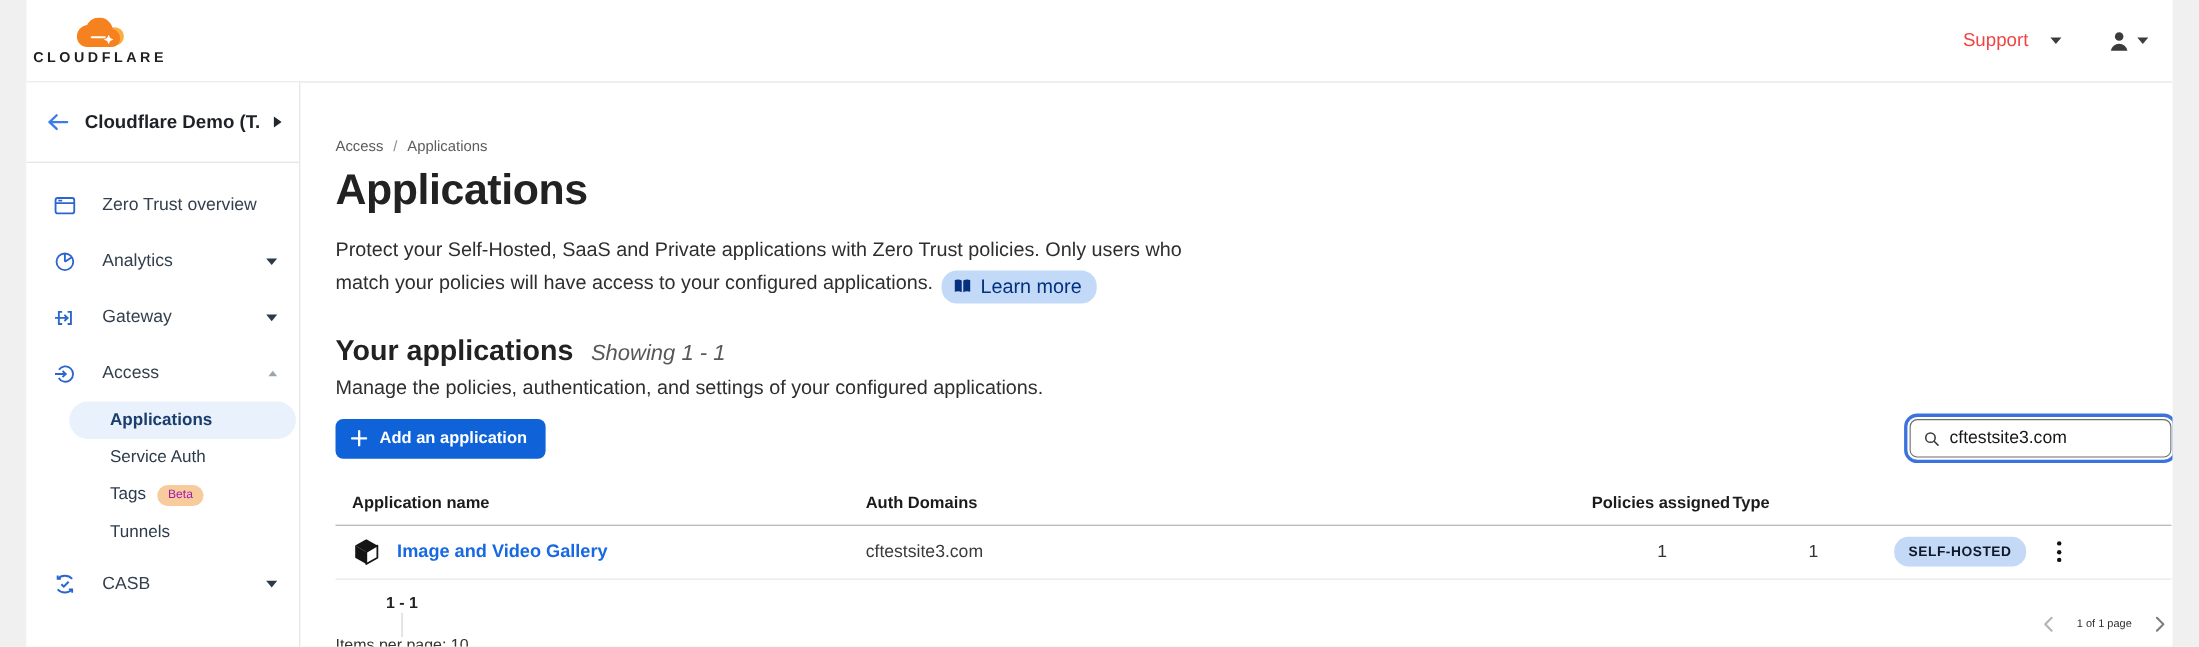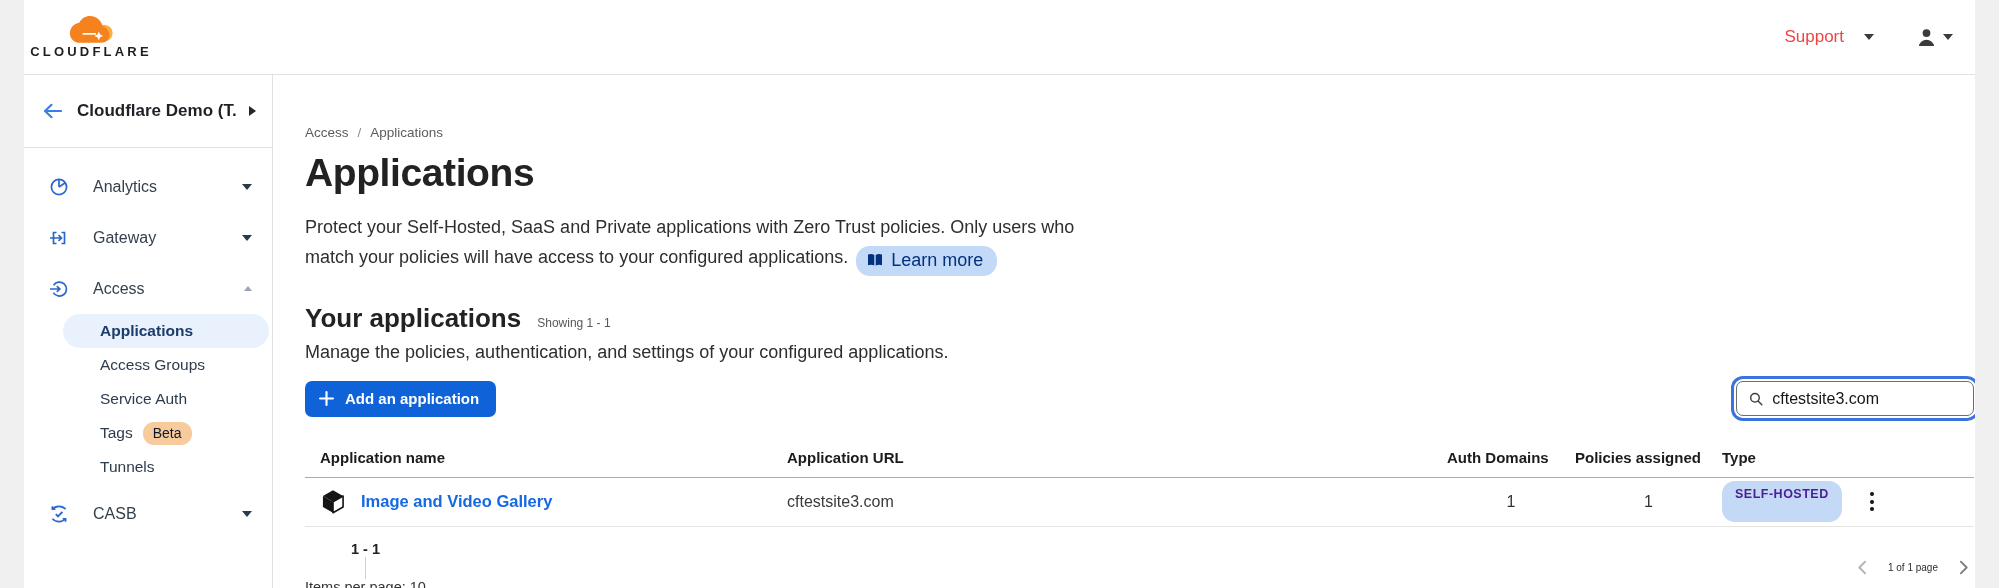--- a/index.html
+++ b/index.html
@@ -44,43 +44,43 @@
   .caret-nav { width:0; height:0; border-left:5px solid transparent; border-right:5px solid transparent; border-top:6px solid #2c3946; }
   .caret-up-sm { width:0; height:0; border-left:4.5px solid transparent; border-right:4.5px solid transparent; border-bottom:5px solid #9aa5b1; }
   .subnav { }
   .sub-item {
     height:34px; display:flex; align-items:center;
     margin:0 3px 0 39px; padding:0 12px 0 37px; border-radius:17px;
     font-size:15.5px; color:#2d3b4d; cursor:pointer; white-space:nowrap;
   }
   .sub-item.selected { background:#e9f1fc; color:#1b3d6b; font-weight:700; }
   .beta-badge {
-    margin-left:10px; background:#f7cb9c; color:#0f172a;
-    font-size:14px; padding:3px 10px 4px; border-radius:11px; font-weight:400;
+    margin-left:10px; background:#f7cb9c; color:#a21caf;
+    font-size:11px; padding:3px 10px 4px; border-radius:11px; font-weight:400;
   }
 
   
   .main {
     position:absolute; left:250px; top:75px; width:1749px; height:513px;
     padding:50px 49px 0 31px;
   }
   .breadcrumb { display:flex; align-items:center; gap:9px; font-size:13.5px; color:#5c5c5c; }
   .breadcrumb .sep { color:#8d8d8d; }
   .crumb { cursor:pointer; }
   .page-title { font-size:39px; font-weight:700; color:#222; letter-spacing:-0.4px; margin:11px 0 17px; }
   .page-desc { font-size:18px; line-height:30px; color:#2e2e2e; }
   .learn-more {
     display:inline-flex; align-items:center; gap:8px; vertical-align:-4px;
     background:#c2daf8; color:#04307d; border:none; cursor:pointer;
     font-family:inherit; font-size:18px; font-weight:400;
     padding:4px 14px 5px 11px; border-radius:14px; margin-left:8px;
   }
   .section-head { display:flex; align-items:baseline; gap:16px; margin-top:27px; }
   .section-title { font-size:26px; font-weight:700; color:#222; }
-  .showing { font-size:12px; color:#585858; }
+  .showing { font-size:20px; font-style:italic; color:#585858; }
   .section-sub { font-size:18px; color:#2e2e2e; margin-top:8px; }
 
   .controls { display:flex; align-items:center; justify-content:space-between; margin-top:18px; }
   .add-btn {
     display:flex; align-items:center; gap:11px; background:#1062d9; color:#fff;
     border:none; border-radius:7px; padding:9px 17px 10px 14px;
     font-family:inherit; font-size:15px; font-weight:700; cursor:pointer;
   }
   .search-box {
     display:flex; align-items:center; gap:9px; width:238px; height:35px;
@@ -98,23 +98,23 @@
   .t-grid { display:grid; grid-template-columns:482px 660px 128px 147px 140px 1fr; align-items:center; }
   .t-head { padding-bottom:11px; border-bottom:1px solid #ababab; }
   .t-head .th { font-size:15px; font-weight:700; color:#1b1b1b; }
   .th.c1 { padding-left:15px; }
   .t-row { height:49px; border-bottom:1px solid #e4e4e4; }
   .cell-name { display:flex; align-items:center; gap:15px; padding-left:15px; }
   .app-link { font-size:16.5px; font-weight:700; color:#1668e3; cursor:pointer; text-decoration:none; }
   .cell-url { font-size:16px; color:#3a3a3a; }
   .cell-num { font-size:16px; color:#333; text-align:center; }
   .type-badge {
-    display:inline-block; background:#c3d9f5; color:#4c1d95;
+    display:inline-block; background:#c3d9f5; color:#0f172a;
     font-size:12.5px; font-weight:700; letter-spacing:0.5px;
-    padding:6px 13px 21px; border-radius:13px;
+    padding:6px 13px 7px; border-radius:13px;
   }
   .cell-menu { display:flex; justify-content:flex-start; }
   .kebab { display:flex; flex-direction:column; gap:3.5px; padding:6px 8px; background:none; border:none; cursor:pointer; }
   .kebab i { width:4px; height:4px; border-radius:50%; background:#111; }
 
   .t-footer { display:flex; align-items:center; justify-content:space-between; padding-top:14px; }
   .tf-left { display:flex; align-items:center; font-size:14.5px; color:#333;flex-direction:column; }
   .tf-range { font-weight:700; color:#222; }
   .tf-div { width:1px; height:22px; background:#cfcfcf; margin:0 14px; }
   .tf-right { display:flex; align-items:center; gap:15px; font-size:10px; color:#2e2e2e; }
@@ -154,20 +154,30 @@
     <div class="account-header">
       <svg width="23" height="20" viewBox="0 0 24 20" style="cursor:pointer">
         <path d="M21 10 H4 M11 3.5 L4.2 10 L11 16.5" stroke="#3b7ce8" stroke-width="2.2" fill="none" stroke-linecap="round" stroke-linejoin="round"></path>
       </svg>
       <div class="account-name">Cloudflare Demo (T...</div>
       <span class="caret-right"></span>
     </div>
 
     <div class="nav">
 
+      <div class="nav-item">
+        <span class="nicon">
+          <svg width="20" height="20" viewBox="0 0 20 20" fill="none" stroke="#2b66cf" stroke-width="1.7">
+            <rect x="1.5" y="3" width="17" height="14" rx="2"></rect>
+            <path d="M1.5 7.6 h17"></path>
+            <path d="M4 5.3 h3.5" stroke-width="1.6"></path>
+          </svg>
+        </span>
+        <span class="nav-label">Zero Trust overview</span>
+      </div>
 
       <div class="nav-item">
         <span class="nicon">
           <svg width="20" height="20" viewBox="0 0 20 20" fill="none" stroke="#2b66cf" stroke-width="1.7">
             <circle cx="10" cy="10" r="7.6"></circle>
             <path d="M10 10 V2.4 M10 10 L16.3 5.8"></path>
           </svg>
         </span>
         <span class="nav-label">Analytics</span>
         <span class="caret-nav"></span>
@@ -192,23 +202,20 @@
             <path d="M1 10 H10.6 M7.8 7.2 L10.8 10 L7.8 12.8"></path>
           </svg>
         </span>
         <span class="nav-label">Access</span>
         <span class="caret-up-sm"></span>
       </div>
 
       <div class="subnav">
         <div class="sub-item selected">
           <span>Applications</span>
-        </div>
-        <div class="sub-item">
-          <span>Access Groups</span>
         </div>
         <div class="sub-item">
           <span>Service Auth</span>
         </div>
         <div class="sub-item">
           <span>Tags</span>
           <span class="beta-badge">Beta</span>
         </div>
         <div class="sub-item">
           <span>Tunnels</span>
@@ -269,21 +276,20 @@
           <circle cx="6.7" cy="6.7" r="4.8" fill="none" stroke="#3c3c3c" stroke-width="1.6"></circle>
           <path d="M10.4 10.4 L14.4 14.4" stroke="#3c3c3c" stroke-width="1.6" stroke-linecap="round"></path>
         </svg>
         <input type="text" value="cftestsite3.com" style="">
       </div>
     </div>
 
     <div class="apps-table">
       <div class="t-grid t-head">
         <div class="th c1">Application name</div>
-        <div class="th">Application URL</div>
         <div class="th">Auth Domains</div>
         <div class="th">Policies assigned</div>
         <div class="th">Type</div>
         <div class="th"></div>
       </div>
 
       <div class="t-grid t-row">
         <div class="cell-name">
           <svg width="26" height="27" viewBox="0 0 24 24">
             <path d="M12 1.6 L21.3 6.9 L12 12.2 L2.7 6.9 Z" fill="#151515"></path>

